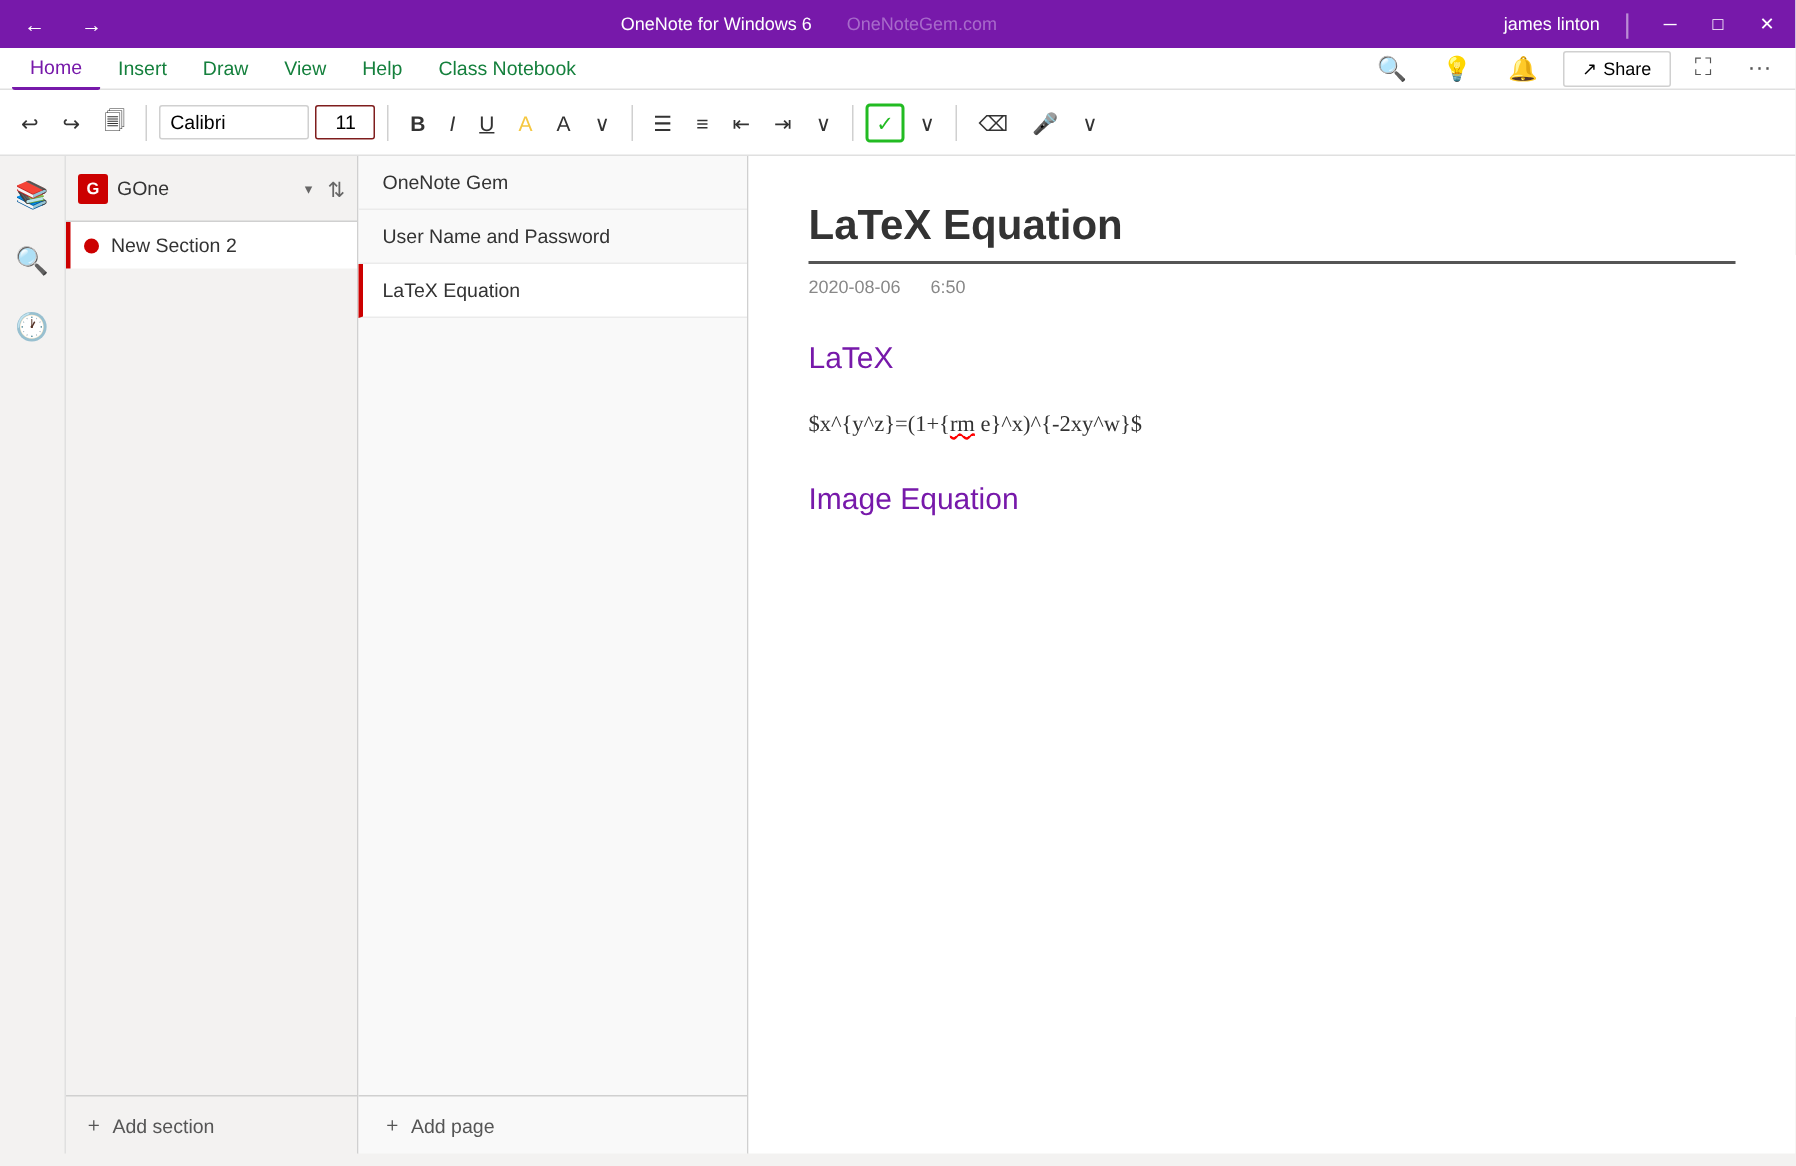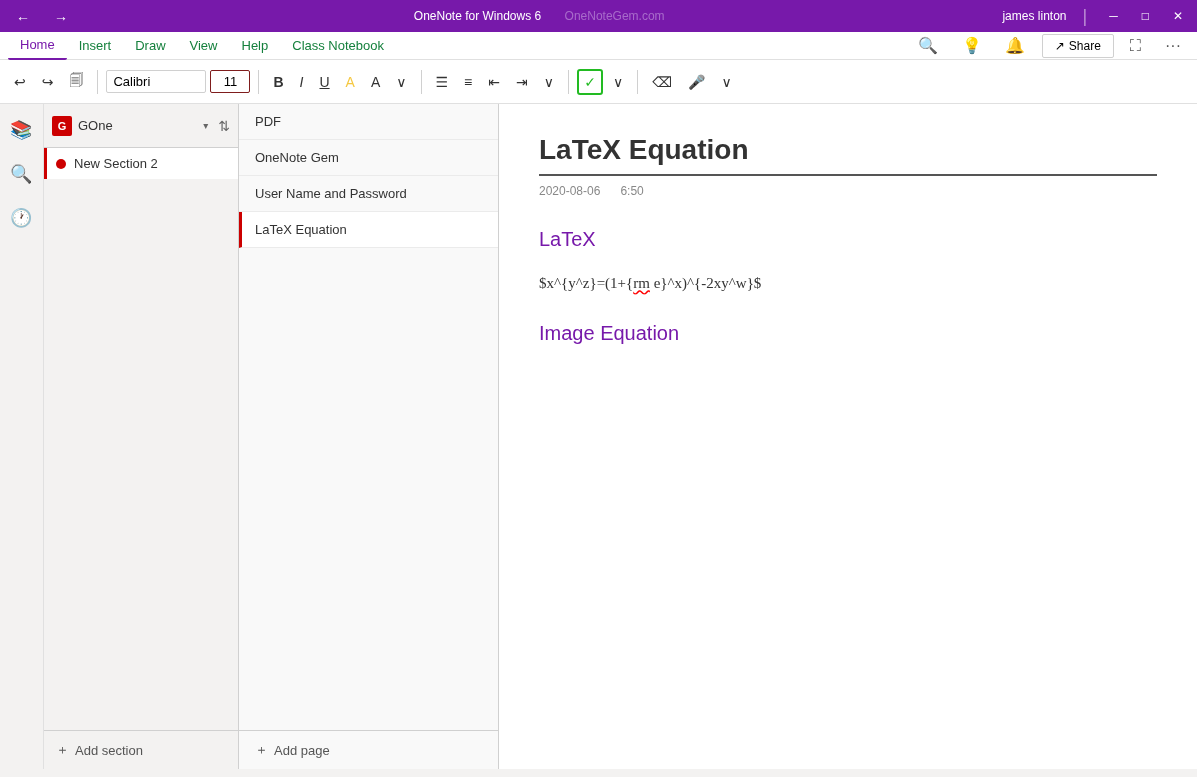--- a/index.html
+++ b/index.html
@@ -300,21 +300,20 @@
       <div class="section-dot"></div>
       <span>New Section 2</span>
     </div>
     <button class="add-section-btn">
       <span>＋</span>
       <span>Add section</span>
     </button>
   </div>
 
   <div class="pages-panel">
-    <div class="page-item">PDF</div>
     <div class="page-item">OneNote Gem</div>
     <div class="page-item">User Name and Password</div>
     <div class="page-item active">LaTeX Equation</div>
     <button class="add-page-btn">
       <span>＋</span>
       <span>Add page</span>
     </button>
   </div>
 
   <div class="content-area">

